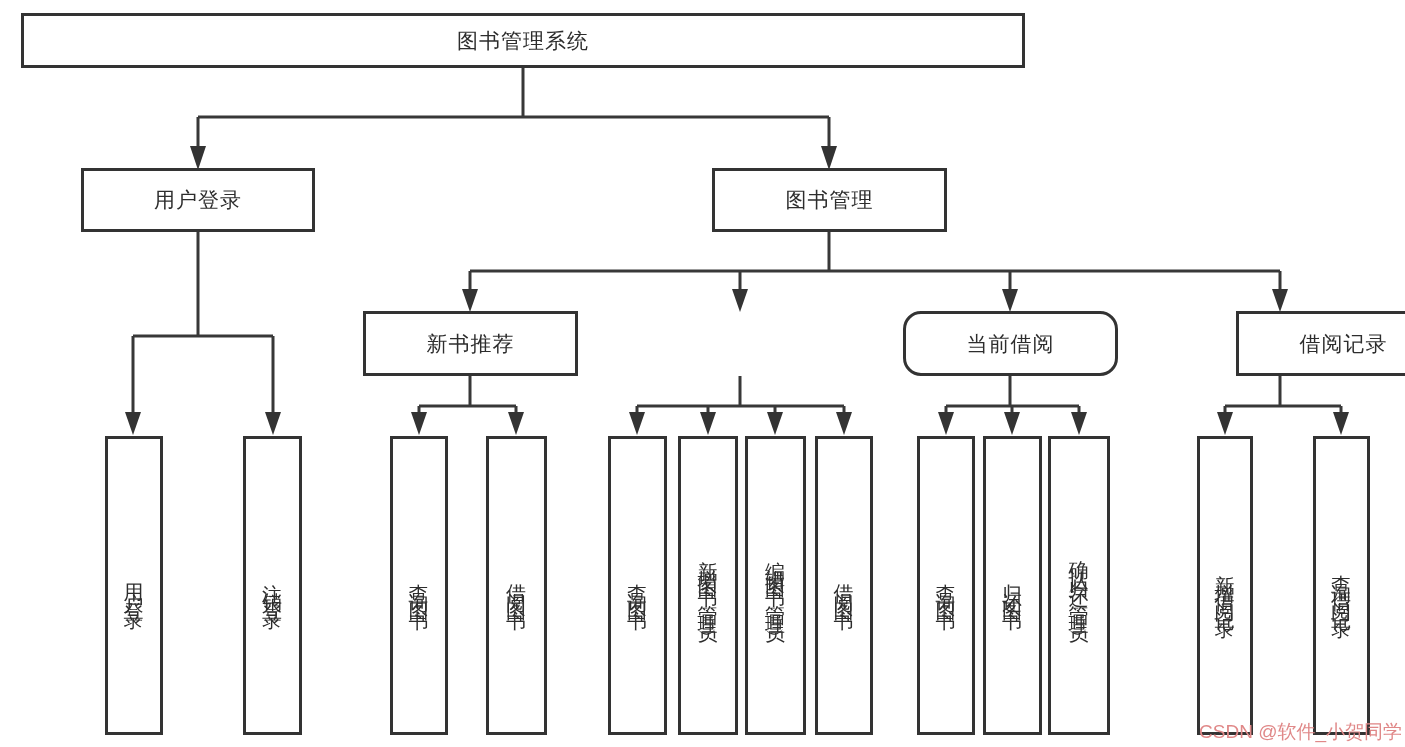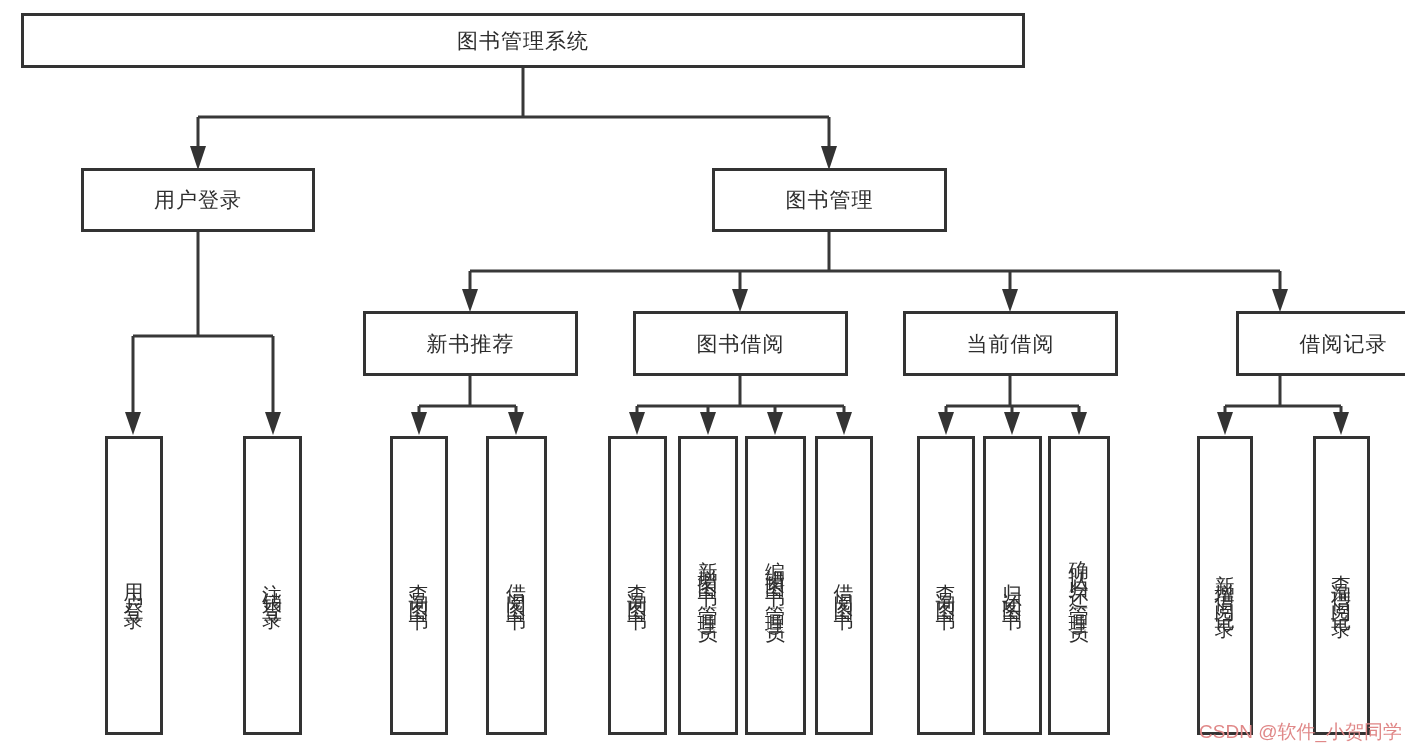--- a/index.html
+++ b/index.html
@@ -44,21 +44,21 @@
     letter-spacing:9px;
     line-height:1;
     white-space:nowrap;
   }
   
   .n-root       {left:21px;  top:13px;  width:1004px; height:55px;}
   .n-user-login {left:81px;  top:168px; width:234px;  height:64px;}
   .n-book-mgmt  {left:712px; top:168px; width:235px;  height:64px;}
   .n-l3-1{left:363px;  top:311px; width:215px; height:65px;}
   .n-l3-2{left:633px;  top:311px; width:215px; height:65px;}
-  .n-l3-3{left:903px;  top:311px; width:215px; height:65px;}
+  .n-l3-3{left:903px;  top:311px; width:215px; height:65px;border-radius:18px;}
   .n-l3-4{left:1236px; top:311px; width:215px; height:65px;}
   
   .lf{top:436px;height:299px;}
   .lf-1 {left:105px;  width:58px;}
   .lf-2 {left:243px;  width:59px;}
   .lf-3 {left:390px;  width:58px;}
   .lf-4 {left:486px;  width:61px;}
   .lf-5 {left:608px;  width:59px;}
   .lf-6 {left:678px;  width:60px;}
   .lf-7 {left:745px;  width:61px;}
@@ -137,23 +137,20 @@
   <div class="node n-user-login">
     <span>用户登录</span>
   </div>
   <div class="node n-l3-1">
     <span>新书推荐</span>
   </div>
 
   <div class="node n-book-mgmt">
     <span>图书管理</span>
   </div>
-  <div class="node n-l3-2">
-    <span>图书借阅</span>
-  </div>
   <div class="node n-l3-3">
     <span>当前借阅</span>
   </div>
   <div class="node n-l3-4">
     <span>借阅记录</span>
   </div>
 
   <div class="leaf lf lf-1">
     <span class="vtext">用户登录</span>
   </div>

